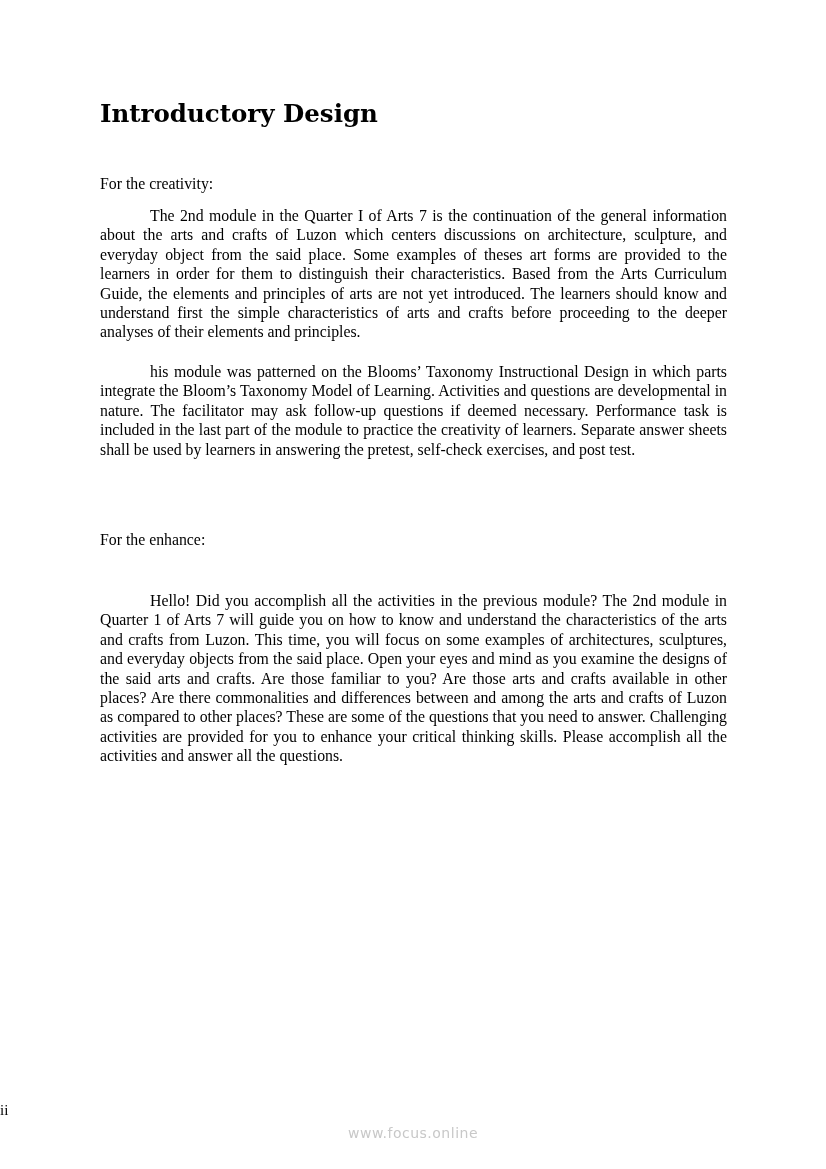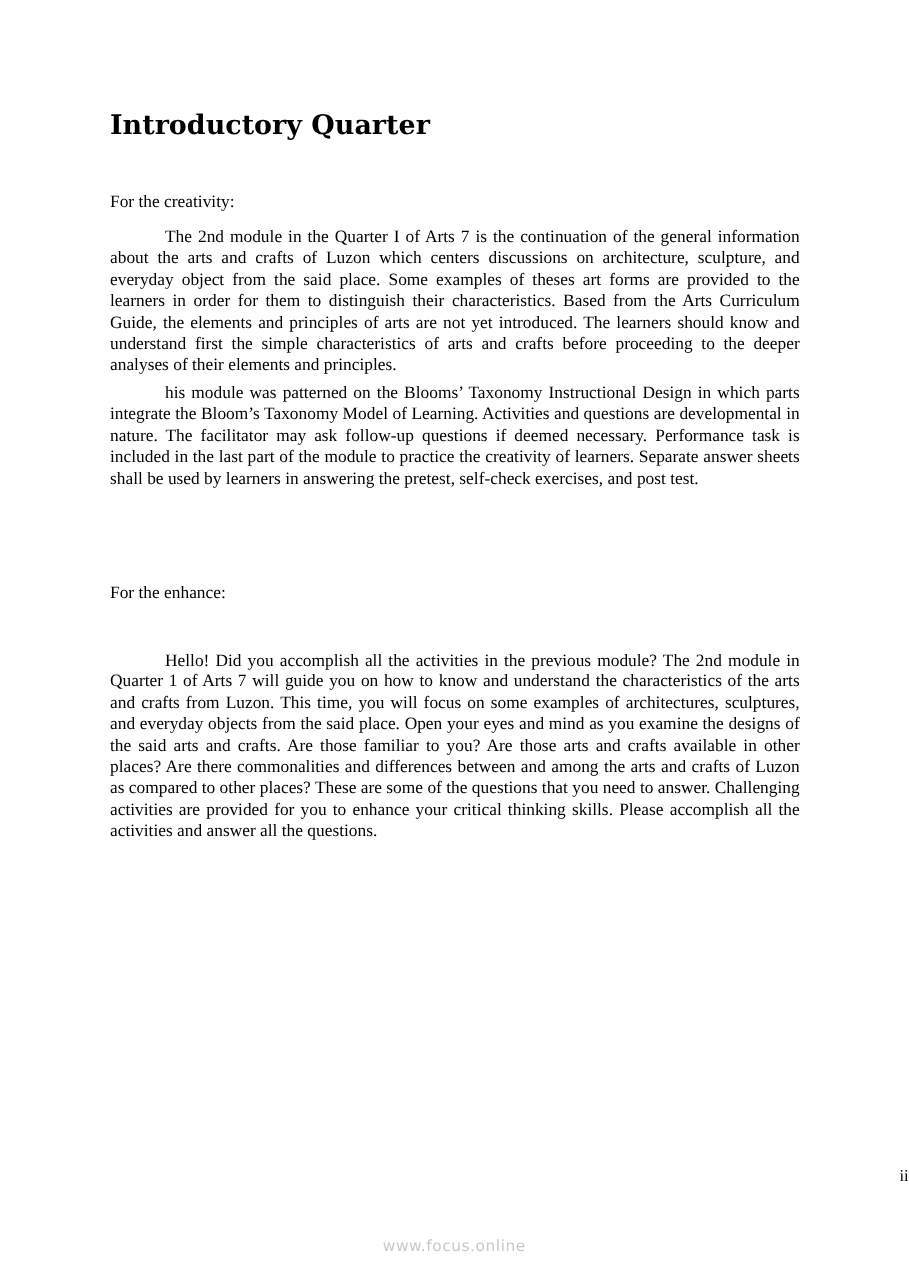--- a/index.html
+++ b/index.html
@@ -39,48 +39,48 @@
       width: 627px;
       margin: 0;
       font-family: "Liberation Serif", serif;
       font-size: 15.8px;
       line-height: 19.4px;
       text-align: justify;
       text-indent: 50px;
     }
     #facilitator-label { top: 175px; }
     #para-1 { top: 206px; font-family: Liberation Serif, serif; }
-    #para-2 { top: 348px; }
+    #para-2 { top: 362px; }
     #learner-label { top: 531px; }
     #para-3 { top: 563px; margin-top: 28px; }
     .page-number {
       position: absolute;
       left: 0;
       width: 826px;
-      top: 1062px;
-      text-align: right;
+      top: 1102px;
+      text-align: left;
       font-family: "Liberation Serif", serif;
       font-size: 15px;
     }
     .watermark {
       position: absolute;
       left: 0;
       width: 826px;
       top: 1125px;
       text-align: center;
       font-family: "DejaVu Sans", sans-serif;
       font-size: 14px;
       color: #c8c8c8;
       letter-spacing: 0.5px;
     }
   </style>
 </head>
 <body>
 
-<h1 class="page-title">Introductory Quarter</h1>
+<h1 class="page-title">Introductory Design</h1>
 
 <p class="section-label" id="facilitator-label">For the creativity:</p>
 
 <p class="para" id="para-1">The 2nd module in the Quarter I of Arts 7 is the continuation of the general information about the arts and crafts of Luzon which centers discussions on architecture, sculpture, and everyday object from the said place. Some examples of theses art forms are provided to the learners in order for them to distinguish their characteristics. Based from the Arts Curriculum Guide, the elements and principles of arts are not yet introduced.  The learners should know and understand first the simple characteristics of arts and crafts before proceeding to the deeper analyses of their elements and principles.</p>
 
 <p class="para" id="para-2">his module was patterned on the Blooms’ Taxonomy Instructional Design in which parts integrate the Bloom’s Taxonomy Model of Learning. Activities and questions are developmental in nature.  The facilitator may ask follow-up questions if deemed necessary. Performance task is included in the last part of the module  to practice the creativity of learners. Separate answer sheets shall be used by learners in answering the pretest, self-check exercises, and post test.</p>
 
 <p class="section-label" id="learner-label">For the enhance:</p>
 
 <p class="para" id="para-3">Hello! Did you accomplish all the activities in the previous module?  The 2nd module in Quarter 1 of Arts 7 will guide you on how to know and understand the characteristics of the arts and crafts from Luzon.  This time, you will focus on some examples of architectures, sculptures, and everyday objects from the said place. Open your eyes and mind as you examine the designs of the said arts and crafts. Are those familiar to you? Are those arts and crafts available in other places?  Are there commonalities and differences between and among the arts and crafts of Luzon as compared to other places? These are some of the questions that you need to answer. Challenging activities are provided for you to enhance your critical thinking skills. Please accomplish all the activities and answer all the questions.</p>

